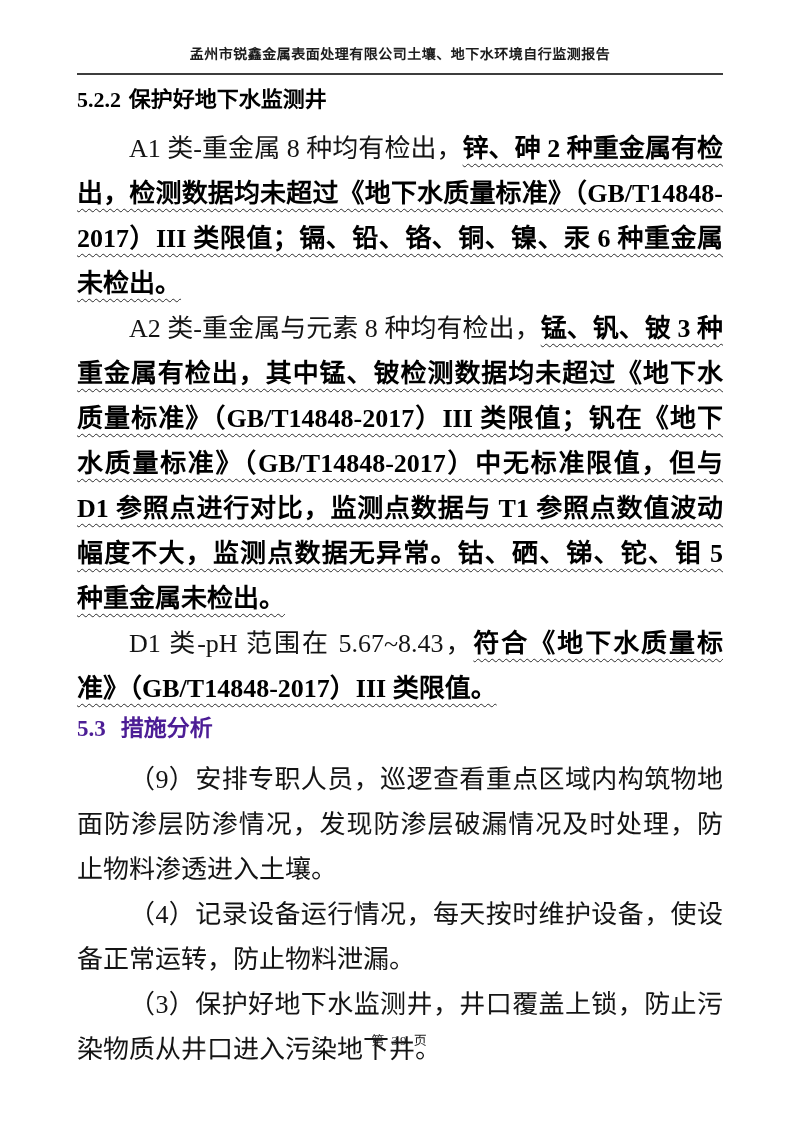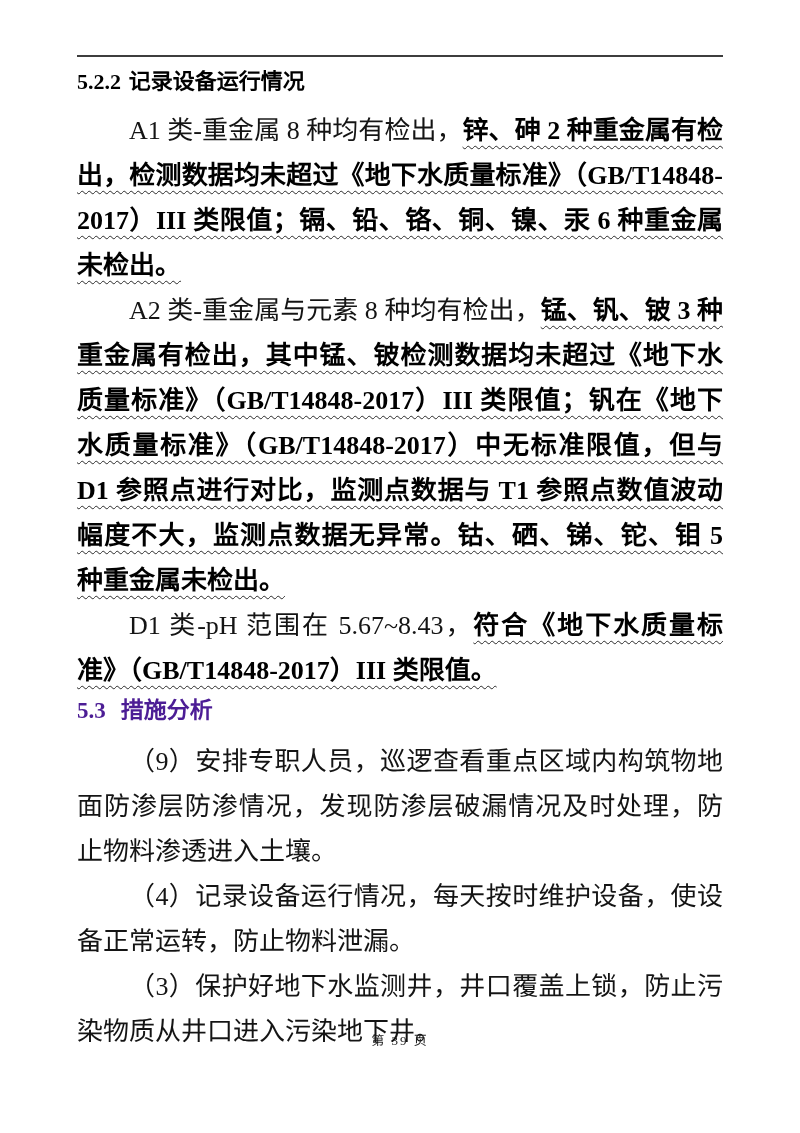--- a/index.html
+++ b/index.html
@@ -84,26 +84,27 @@
     color: #1c1c1c;
     letter-spacing: 2px;
   }
 </style>
 </head>
 <body>
 
 <div class="page">
 
   <div class="header">
+    <div class="header-title">孟州市锐鑫金属表面处理有限公司土壤、地下水环境自行监测报告</div>
     <hr class="header-divider">
   </div>
 
   <div class="content">
 
-    <h3 class="heading-3"><span class="h-num">5.2.2</span><span>记录设备运行情况</span></h3>
+    <h3 class="heading-3"><span class="h-num">5.2.2</span><span>保护好地下水监测井</span></h3>
 
     <p class="body-para"><span>A1 类-重金属 8 种均有检出，</span><span class="em-wavy">锌、砷 2 种重金属有检出，检测数据均未超过《地下水质量标准》（GB/T14848-2017）III 类限值；镉、铅、铬、铜、镍、汞 6 种重金属未检出。</span></p>
 
     <p class="body-para"><span>A2 类-重金属与元素 8 种均有检出，</span><span class="em-wavy">锰、钒、铍 3 种重金属有检出，其中锰、铍检测数据均未超过《地下水质量标准》（GB/T14848-2017）III 类限值；钒在《地下水质量标准》（GB/T14848-2017）中无标准限值，但与 D1 参照点进行对比，监测点数据与 T1 参照点数值波动幅度不大，监测点数据无异常。钴、硒、锑、铊、钼 5 种重金属未检出。</span></p>
 
     <p class="body-para"><span>D1 类-pH 范围在 5.67~8.43，</span><span class="em-wavy">符合《地下水质量标准》（GB/T14848-2017）III 类限值。</span></p>
 
     <h2 class="heading-2"><span class="h-num">5.3</span><span>措施分析</span></h2>
 
 

